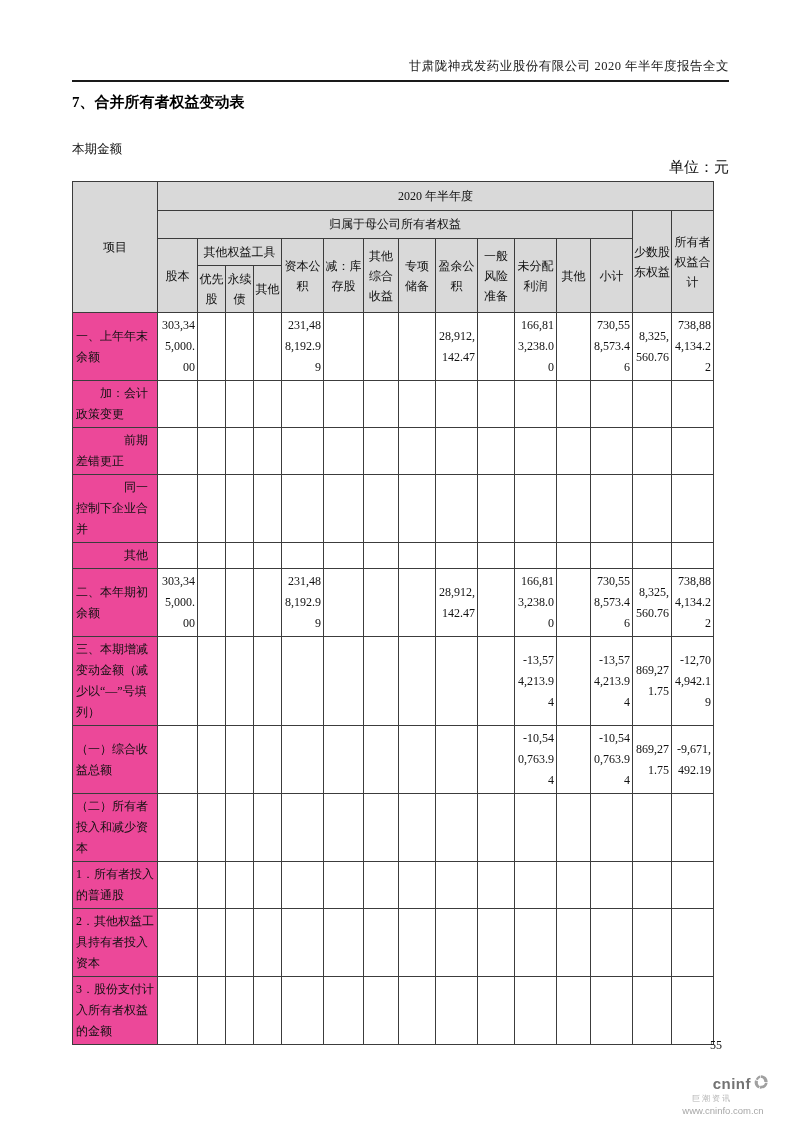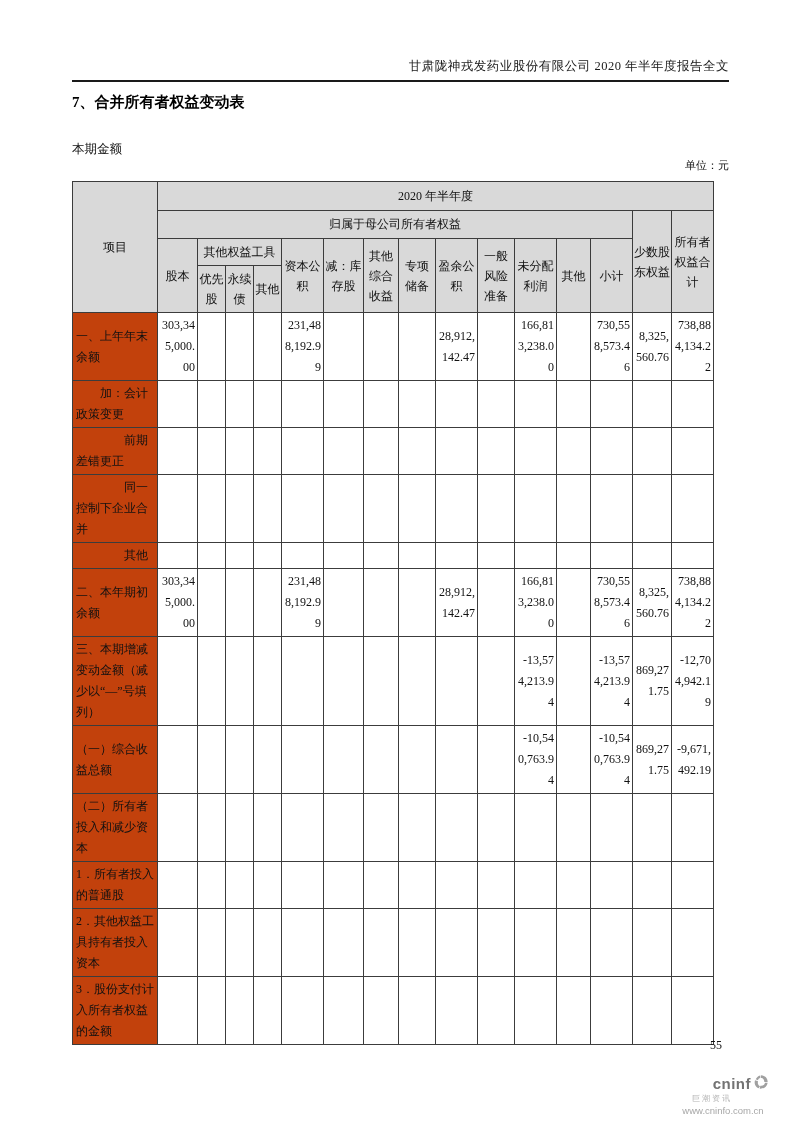--- a/index.html
+++ b/index.html
@@ -47,21 +47,21 @@
     left: 72px;
     font-size: 12.5px;
     text-align: center;
   }
   .unit-label {
     position: absolute;
     top: 158px;
     left: 72px;
     width: 657px;
     text-align: right;
-    font-size: 11px;
+    font-size: 15px;
   }
   table.equity-table {
     position: absolute;
     top: 181px;
     left: 72px;
     border-collapse: collapse;
     table-layout: fixed;
     font-size: 12px;
   }
   .equity-table th, .equity-table td {
@@ -71,21 +71,21 @@
   .equity-table th {
     background: #d9d9d9;
     font-weight: normal;
     vertical-align: middle;
     line-height: 20px;
     padding: 3px 1px;
   }
   .equity-table th.period-row { height: 28px; line-height: 22px; }
   .equity-table th.group-row  { height: 27px; line-height: 21px; }
   .equity-table td.row-label {
-    background: #c2410c;
+    background: #ec4899;
     text-align: left;
     vertical-align: middle;
     line-height: 21px;
     padding: 2px 2px 2px 3px;
     word-break: break-all;
   }
   .equity-table td.num {
     background: #fff;
     text-align: right;
     vertical-align: middle;

